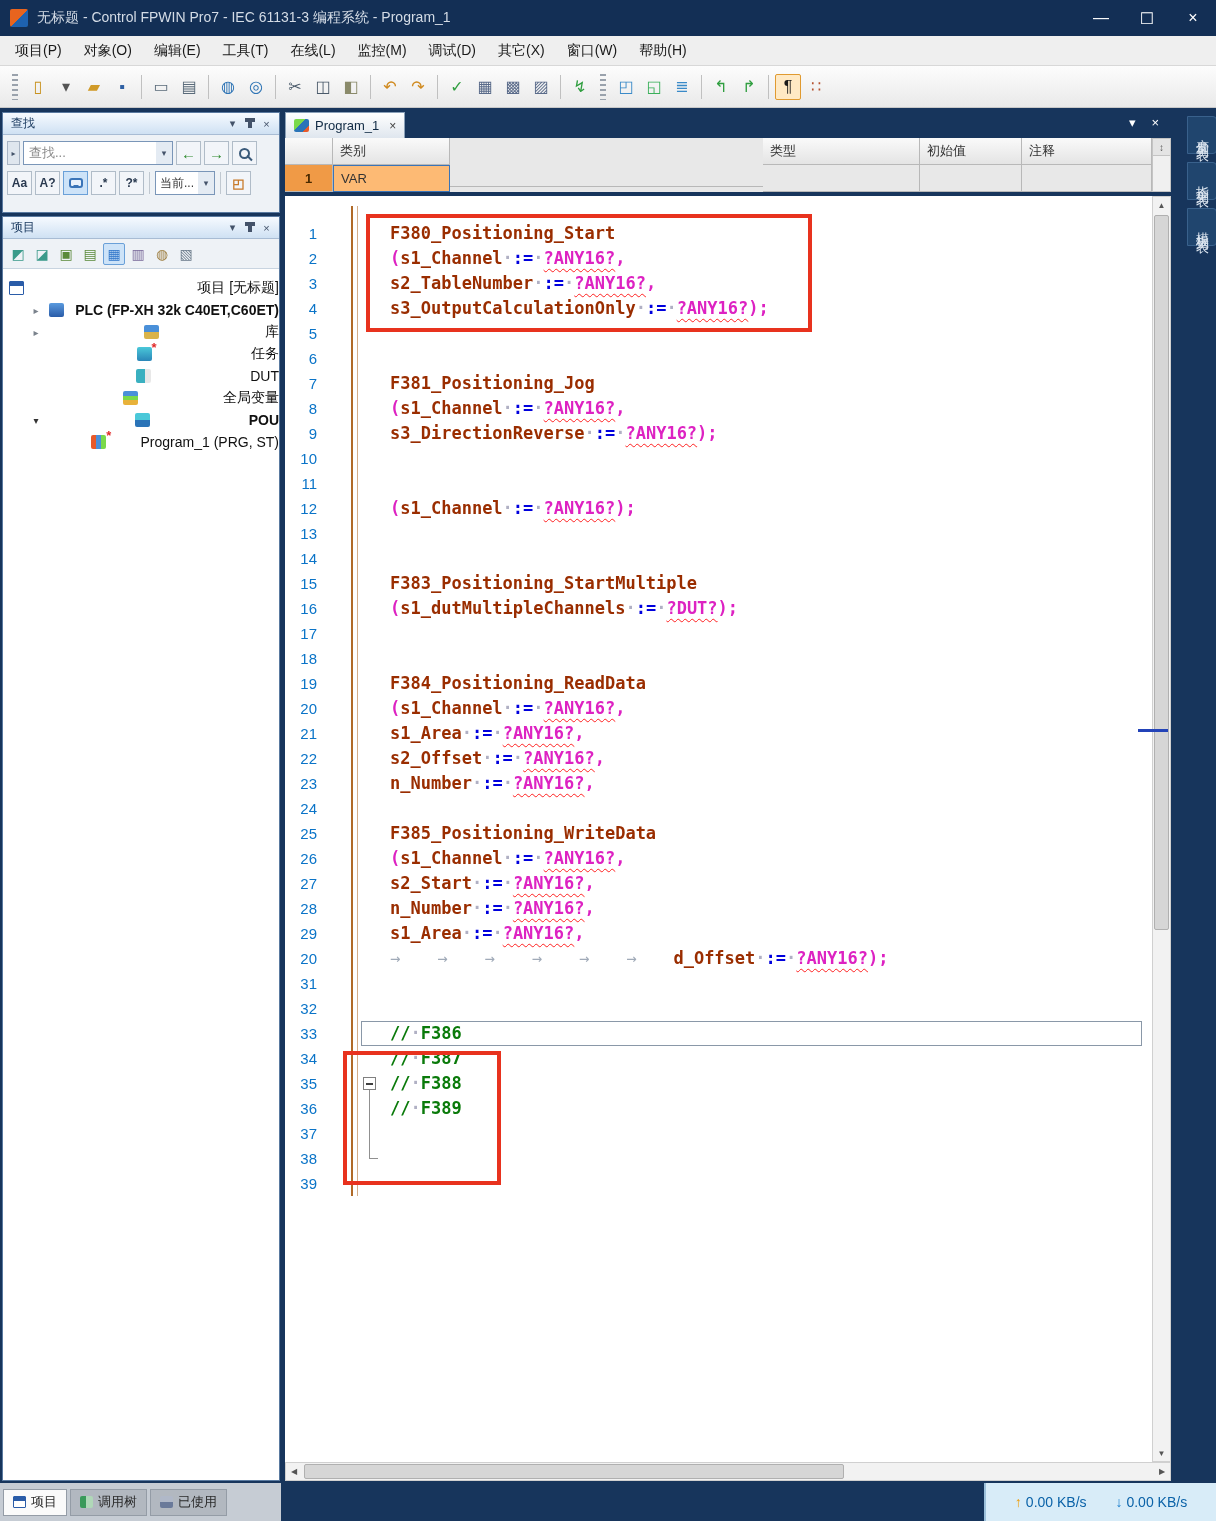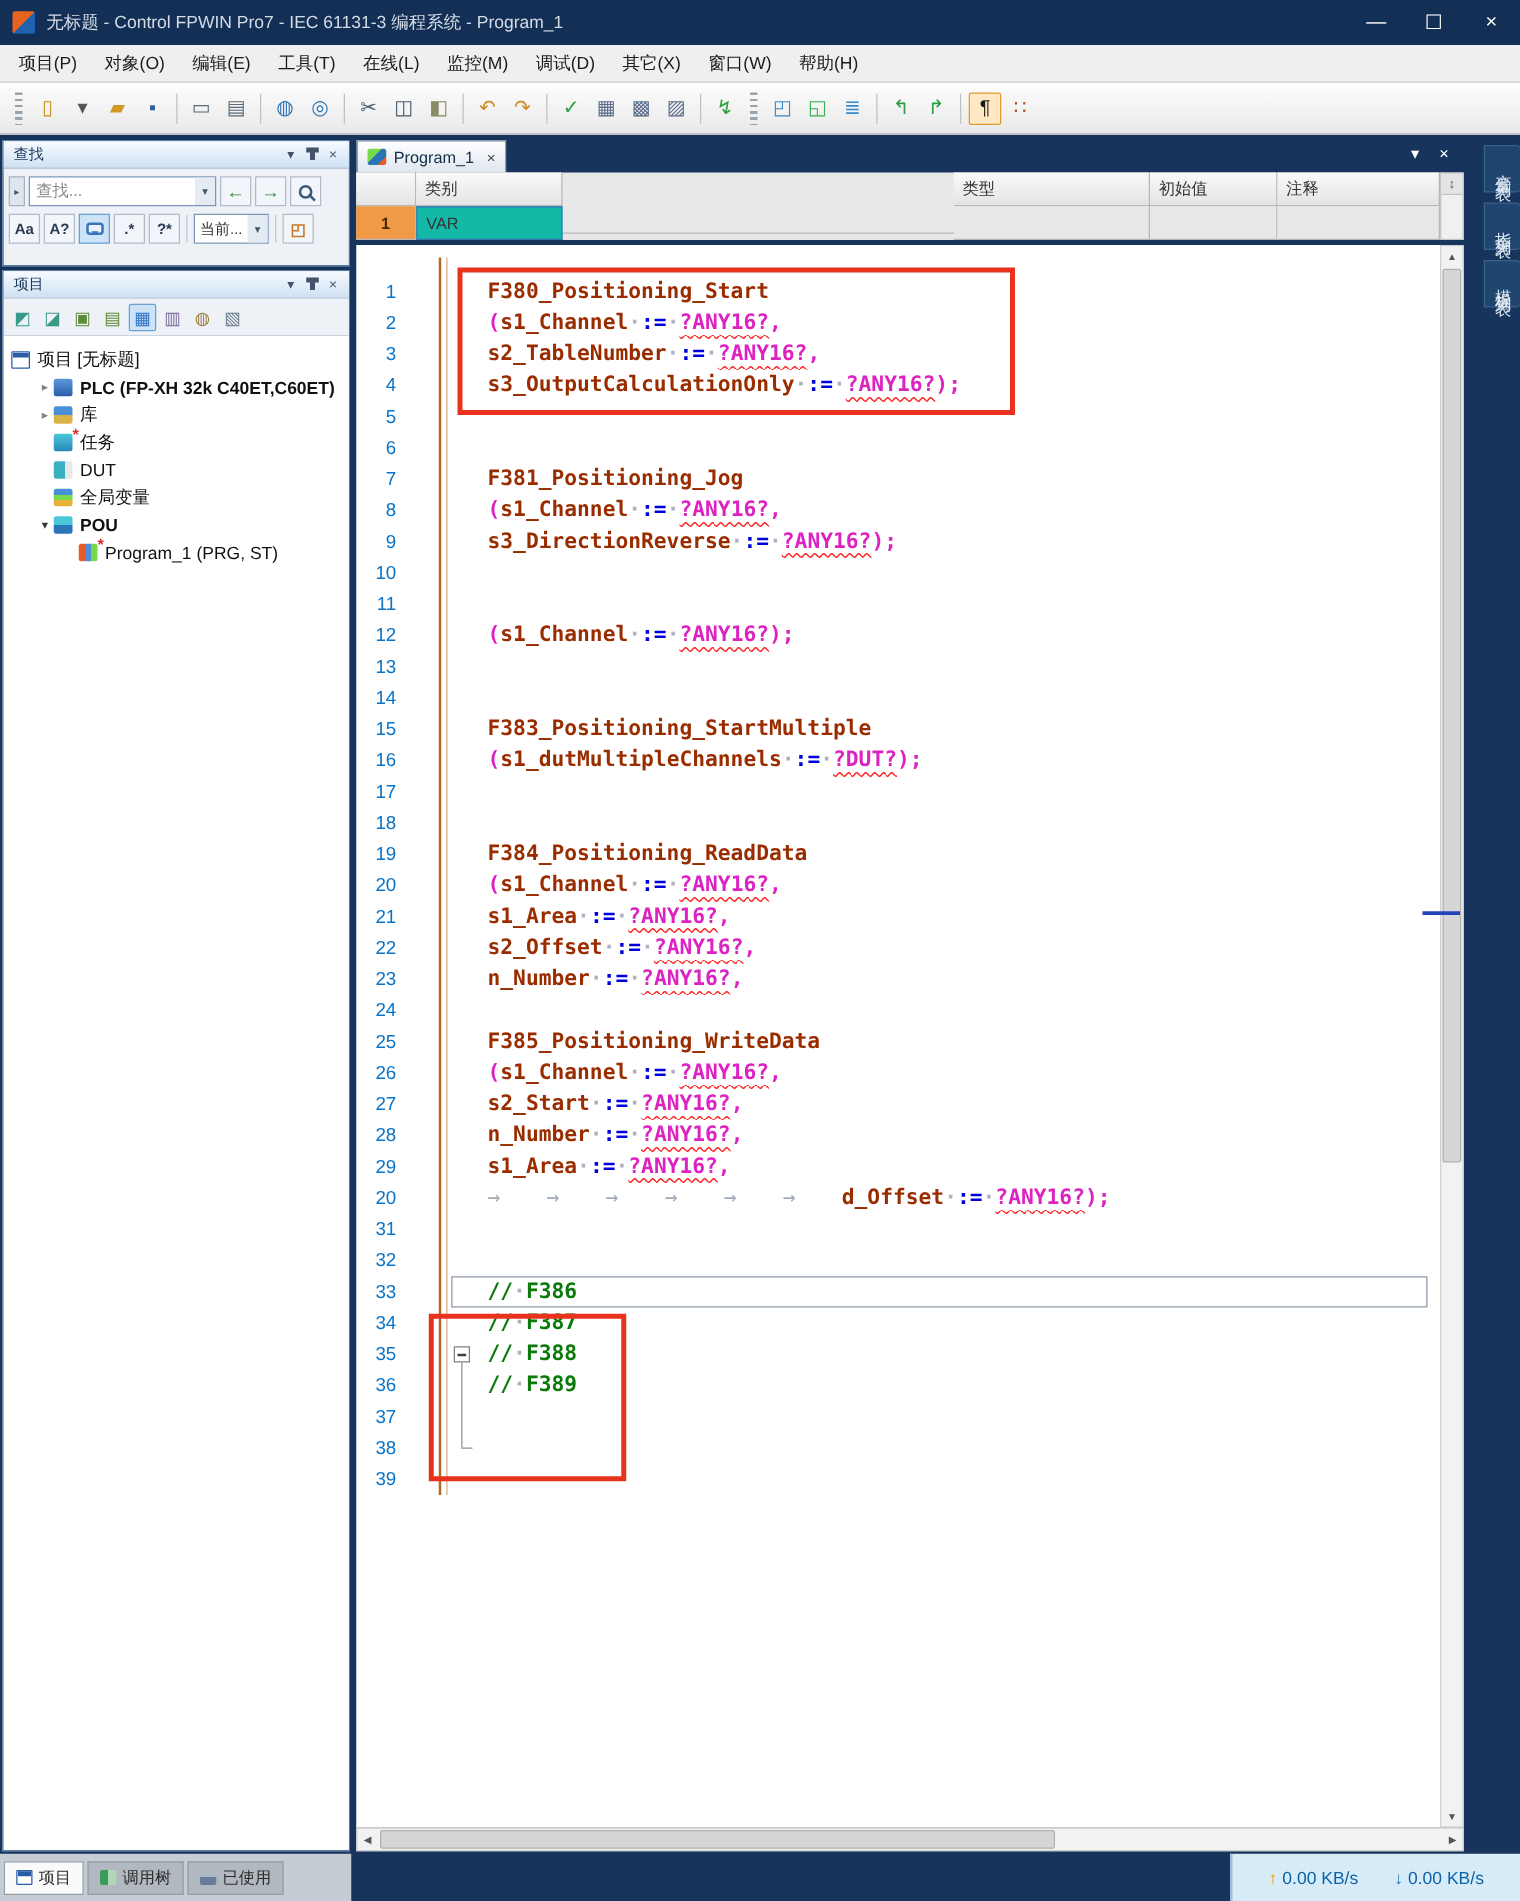--- a/index.html
+++ b/index.html
@@ -46,21 +46,21 @@
   .opt-btn.active{background:#cde3f8;border-color:#6aa0d8;}
   .icon-bubble{width:14px;height:10px;border:2px solid #3a74b8;border-radius:3px;background:#eaf2fc;position:relative;display:inline-block;}
   .icon-bubble::after{content:"";position:absolute;left:2px;bottom:-5px;border:3px solid transparent;border-top-color:#3a74b8;}
   .mini-sep{width:1px;height:22px;background:#c0c8d0;margin:0 2px;}
   .scope-combo{width:60px;height:24px;background:#fff;border:1px solid #7a96b8;display:flex;align-items:center;font-size:12px;color:#333;padding-left:4px;}
 
   .proj-toolbar{height:30px;background:#eef2f6;border-bottom:1px solid #c8d4e0;display:flex;align-items:center;padding-left:4px;gap:2px;flex:0 0 auto;}
   .pbtn{width:22px;height:22px;display:flex;align-items:center;justify-content:center;border:1px solid transparent;border-radius:2px;font-size:14px;}
   .pbtn.active{border-color:#6aa0d8;background:#cde3f8;}
   .proj-tree{flex:1;background:#fff;padding-top:8px;font-size:14px;color:#111;overflow:hidden;}
-  .tree-row{height:22px;display:flex;align-items:center;white-space:nowrap;}
+  .tree-row{height:22px;display:flex;align-items:center;white-space:nowrap;justify-content:space-between;}
   .tree-expander{width:14px;text-align:center;font-size:10px;color:#7a828c;flex:0 0 auto;}
   .tree-expander.open{color:#333;}
   .ticon{width:15px;height:14px;border-radius:2px;margin-right:6px;flex:0 0 auto;position:relative;}
   .mod-star{position:absolute;top:-7px;right:-5px;color:#e02a2a;font-size:13px;font-weight:bold;}
   .tree-label.bold{font-weight:bold;}
   .icon-project{background:#fff;border:1px solid #2a5ca8;box-shadow:inset 0 4px 0 #2a5ca8;border-radius:1px;}
   .icon-plc{background:linear-gradient(#5a9ade,#2a5ca8);}
   .icon-library{background:linear-gradient(#4a90d9 50%,#d9b34a 50%);}
   .icon-tasks{background:linear-gradient(#4ac8d9,#2a86b8);}
   .icon-dut{background:linear-gradient(90deg,#3ab0c0 60%,#e8e8e8 60%);}
@@ -79,21 +79,21 @@
   .tabbar-right{position:absolute;right:12px;top:5px;display:flex;gap:16px;color:#fff;font-size:13px;}
 
   
   .vargrid{position:absolute;left:285px;top:138px;width:867px;height:54px;background:#e8e8e8;}
   .grid-header-row,.grid-row{display:flex;height:27px;}
   .gcell{border-right:1px solid #b8b8b8;border-bottom:1px solid #b8b8b8;font-size:13px;color:#333;display:flex;align-items:center;padding-left:7px;overflow:hidden;}
   .ghead{background:linear-gradient(#fafafa,#e4e4e4);}
   .rownum{width:48px;justify-content:center;padding-left:0;}
   .c0{width:117px;}.c1{width:313px;margin-top:48px;}.c2{width:157px;}.c3{width:102px;}.c4{width:130px;}
   .rnum{background:#f09a46;color:#4a2a00;font-weight:bold;}
-  .cat-cell{background:#14b8a6;border:1px solid #3a74b8;}
+  .cat-cell{background:#fdba74;border:1px solid #3a74b8;}
   .empty-cell{background:#e8e8e8;}
   .grid-scroll{position:absolute;left:1152px;top:138px;width:19px;height:54px;background:#f0f0f0;border:1px solid #c4c4c4;display:flex;flex-direction:column;align-items:center;}
   .grid-split-btn{width:17px;height:17px;font-size:10px;color:#555;display:flex;align-items:center;justify-content:center;background:#e4e4e4;border-bottom:1px solid #c4c4c4;}
 
   
   .code-area{position:absolute;left:285px;top:196px;width:867px;height:1266px;background:#fff;overflow:hidden;}
   .gutter{position:absolute;left:0;top:25px;width:44px;}
   .line-no{height:25px;line-height:25px;text-align:right;padding-right:12px;font-size:15px;color:#0a74c8;}
   .margin-line{position:absolute;top:10px;background:#b06a28;}
   .ml1{left:66px;width:2px;height:990px;}

